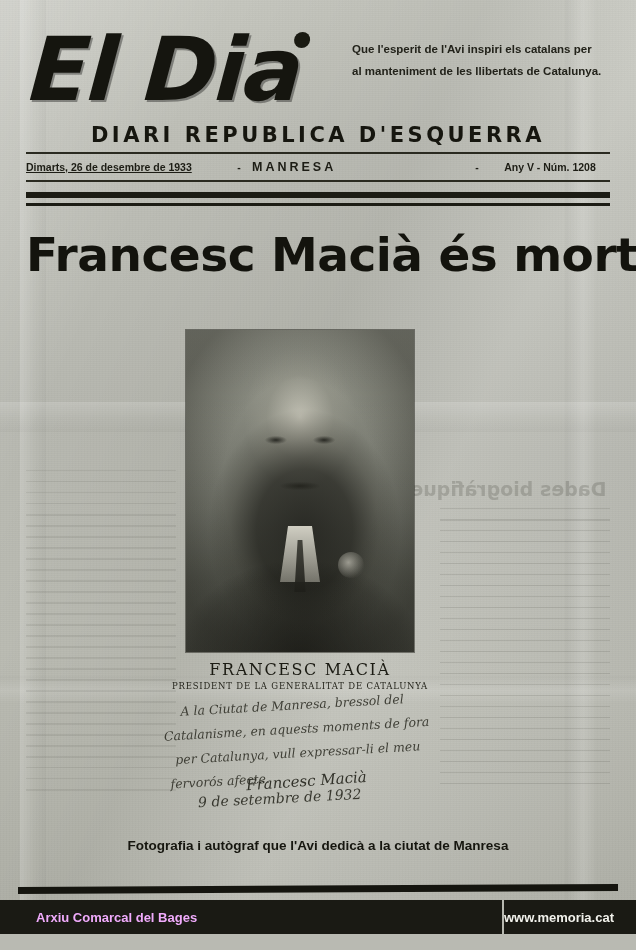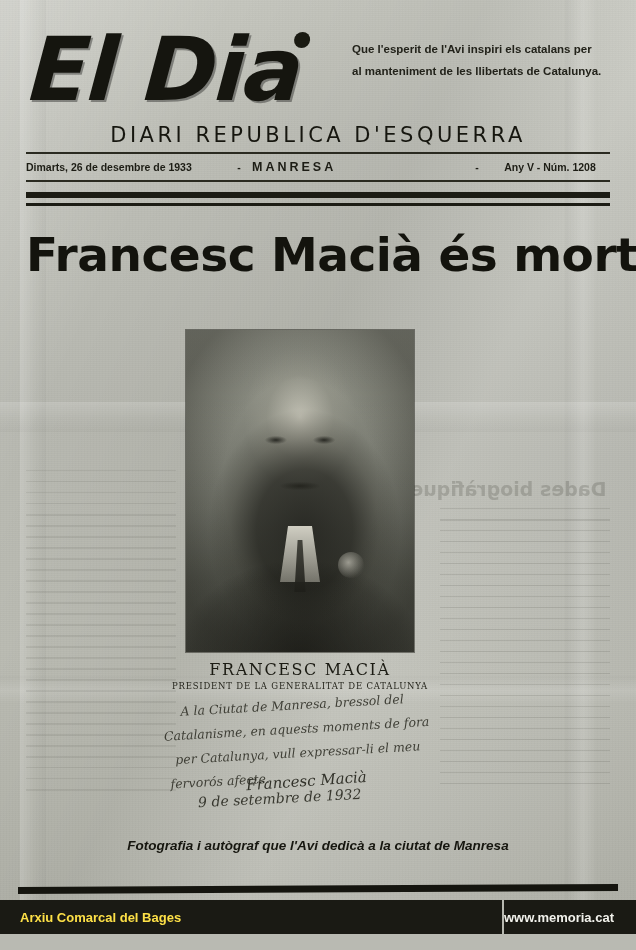--- a/index.html
+++ b/index.html
@@ -91,21 +91,21 @@
     line-height: 22px;
     color: #22221a;
   }
   .subtitle-bar {
     position: absolute;
     left: 4px; top: 108px;
     width: 584px;
     height: 26px;
     color: #16160f;
     font-family: "DejaVu Sans", sans-serif;
-    font-weight: normal;
+    font-weight: bold;
     font-size: 21px;
     line-height: 26px;
     letter-spacing: 3.5px;
     text-align: center;
     white-space: nowrap;
     overflow: hidden;
   }
   .rule-thin {
     position: absolute;
     left: 4px;
@@ -118,21 +118,21 @@
     position: absolute;
     left: 4px; top: 144px;
     width: 584px;
     height: 18px;
     font-size: 10.5px;
     font-weight: bold;
     color: #1d1d15;
     display: flex;
     align-items: center;
   }
-  .dateline .left { width: 200px; }
+  .dateline .left { width: 200px; text-decoration: underline; }
   .dateline .dashL, .dateline .dashR { width: 26px; text-align: center; }
   .dateline .city { flex: 1; letter-spacing: 3px; font-size: 12.5px; }
   .dateline .right { width: 120px; text-align: center; }
   .rule-b { top: 166px; height: 1.5px; }
 
   
   .rule-heavy1 { position: absolute; left: 26px; top: 192px; width: 584px; height: 6px; background: #1c1c14; }
   .rule-heavy2 { position: absolute; left: 26px; top: 203px; width: 584px; height: 3px; background: #1c1c14; }
 
   
@@ -314,21 +314,20 @@
   
   .bottom-caption {
     position: absolute;
     left: 26px; top: 838px;
     width: 584px;
     text-align: center;
     font-size: 13.5px;
     font-weight: bold;
     color: #16160f;
     white-space: nowrap;
-    font-style: italic;
   }
 
   
   .footer {
     position: absolute;
     left: 0; top: 884px;
     width: 636px;
     height: 66px;
     background: transparent;
   }
@@ -343,22 +342,22 @@
     position: absolute;
     left: 0; top: 16px;
     width: 636px;
     height: 34px;
     background: #1a1a14;
     display: flex;
     align-items: center;
   }
   .footer-left {
     flex: 1;
-    padding-left: 20px;
-    color: #fde047;
+    padding-left: 36px;
+    color: #f0abfc;
     font-size: 13px;
     font-weight: bold;
     white-space: nowrap;
   }
   .footer-right {
     padding-right: 22px;
     color: #f2f2ec;
     font-size: 13px;
     font-weight: bold;
     white-space: nowrap;

